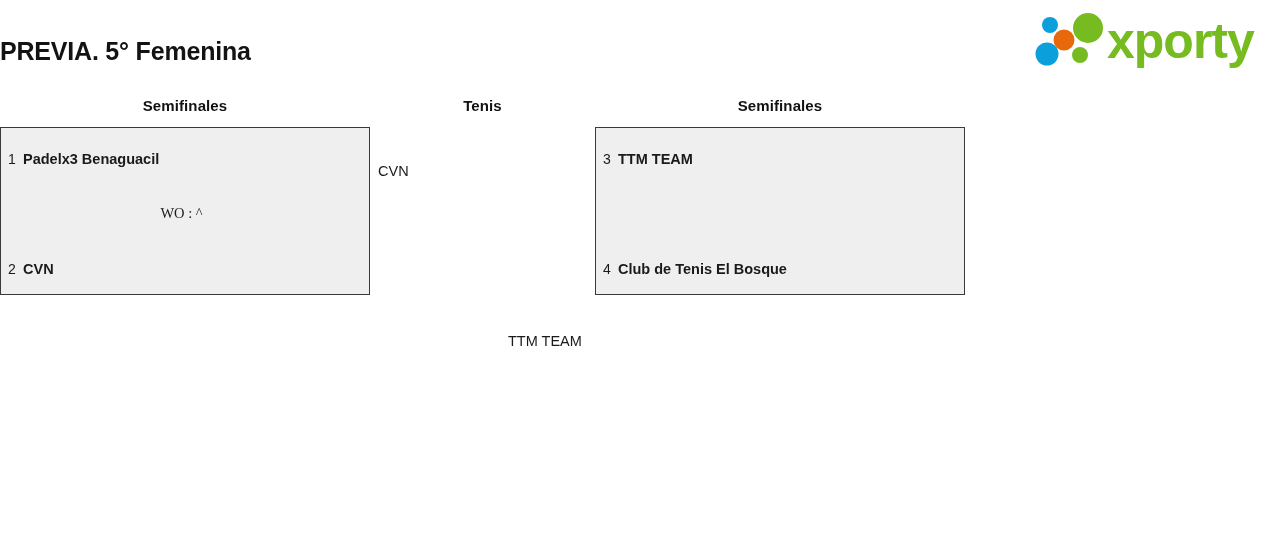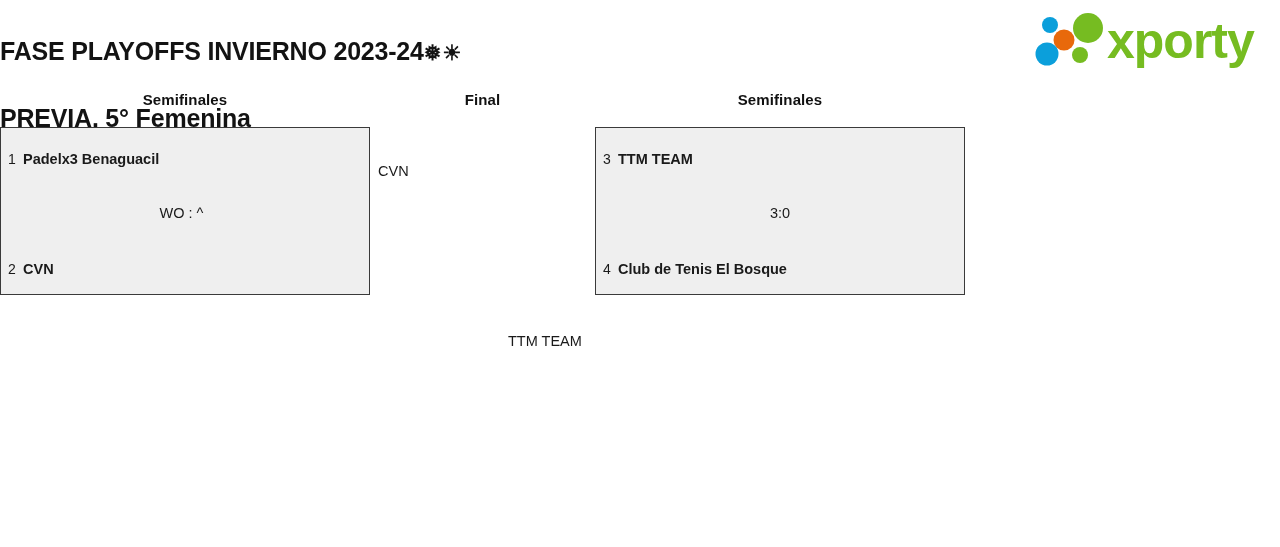--- a/index.html
+++ b/index.html
@@ -48,21 +48,21 @@
   }
   #brand-logo svg {
     display: block;
     width: 230px;
     height: 62px;
   }
 
   
   .round-header {
     position: absolute;
-    top: 91px;
+    top: 97px;
     font-size: 15px;
     font-weight: 700;
     text-align: center;
     color: #111111;
     letter-spacing: 0.1px;
   }
   #round-header-left  { left: 0px;   width: 370px; }
   #round-header-final { left: 370px; width: 225px; }
   #round-header-right { left: 595px; width: 370px; }
 
@@ -110,21 +110,21 @@
 
   .match-score {
     position: absolute;
     left: 0;
     right: 0;
     top: 77px;
     text-align: center;
     font-size: 14.5px;
     color: #1a1a1a;
   }
-  #match-box-left .match-score  { padding-right: 7px; }
+  #match-box-left .match-score  { padding-right: 7px; font-family: Liberation Serif, serif; }
 
   
   .advancer-label {
     position: absolute;
     font-size: 14.5px;
     color: #1a1a1a;
     white-space: nowrap;
   }
   #advancer-final-top {
     left: 378px;
@@ -132,59 +132,57 @@
   }
   #champion-label {
     left: 508px;
     top: 333px;
   }
 </style>
 </head>
 <body>
 
 <div id="tournament-title">
-  <span class="title-line"><span>FASE PLAYOFFS INVIERNO 2023-24</span><span class="title-symbols">❅☀</span></span>
   <span class="title-line">PREVIA. 5° Femenina</span>
 </div>
 
 <div id="brand-logo">
   <svg viewBox="0 0 230 62" xmlns="http://www.w3.org/2000/svg" aria-hidden="true">
 
     <circle cx="17" cy="17" r="8" fill="#0b9fdb"></circle>
     <circle cx="31" cy="32" r="10.5" fill="#e8690b"></circle>
     <circle cx="55" cy="20" r="15" fill="#76bc21"></circle>
     <circle cx="14" cy="46" r="11.5" fill="#0b9fdb"></circle>
     <circle cx="47" cy="47" r="8" fill="#76bc21"></circle>
 
     <text x="74" y="50" font-family="'Liberation Sans', sans-serif" font-size="50" font-weight="700" fill="#76bc21" letter-spacing="-1">xporty</text>
   </svg>
 </div>
 
 <div class="round-header" id="round-header-left">Semifinales</div>
-<div class="round-header" id="round-header-final">Final</div>
+<div class="round-header" id="round-header-final">Tenis</div>
 <div class="round-header" id="round-header-right">Semifinales</div>
 
 <div class="match-box" id="match-box-left">
   <div class="team-row top">
     <span class="seed">1</span>
     <span class="team-name">Padelx3 Benaguacil</span>
   </div>
   <div class="match-score">WO : ^</div>
   <div class="team-row bottom">
     <span class="seed">2</span>
     <span class="team-name winner">CVN</span>
   </div>
 </div>
 
 <div class="match-box" id="match-box-right">
   <div class="team-row top">
     <span class="seed">3</span>
     <span class="team-name winner">TTM TEAM</span>
   </div>
-  <div class="match-score">3:0</div>
   <div class="team-row bottom">
     <span class="seed">4</span>
     <span class="team-name">Club de Tenis El Bosque</span>
   </div>
 </div>
 
 <div class="advancer-label" id="advancer-final-top">CVN</div>
 <div class="advancer-label" id="champion-label">TTM TEAM</div>
 
 </body></html>

